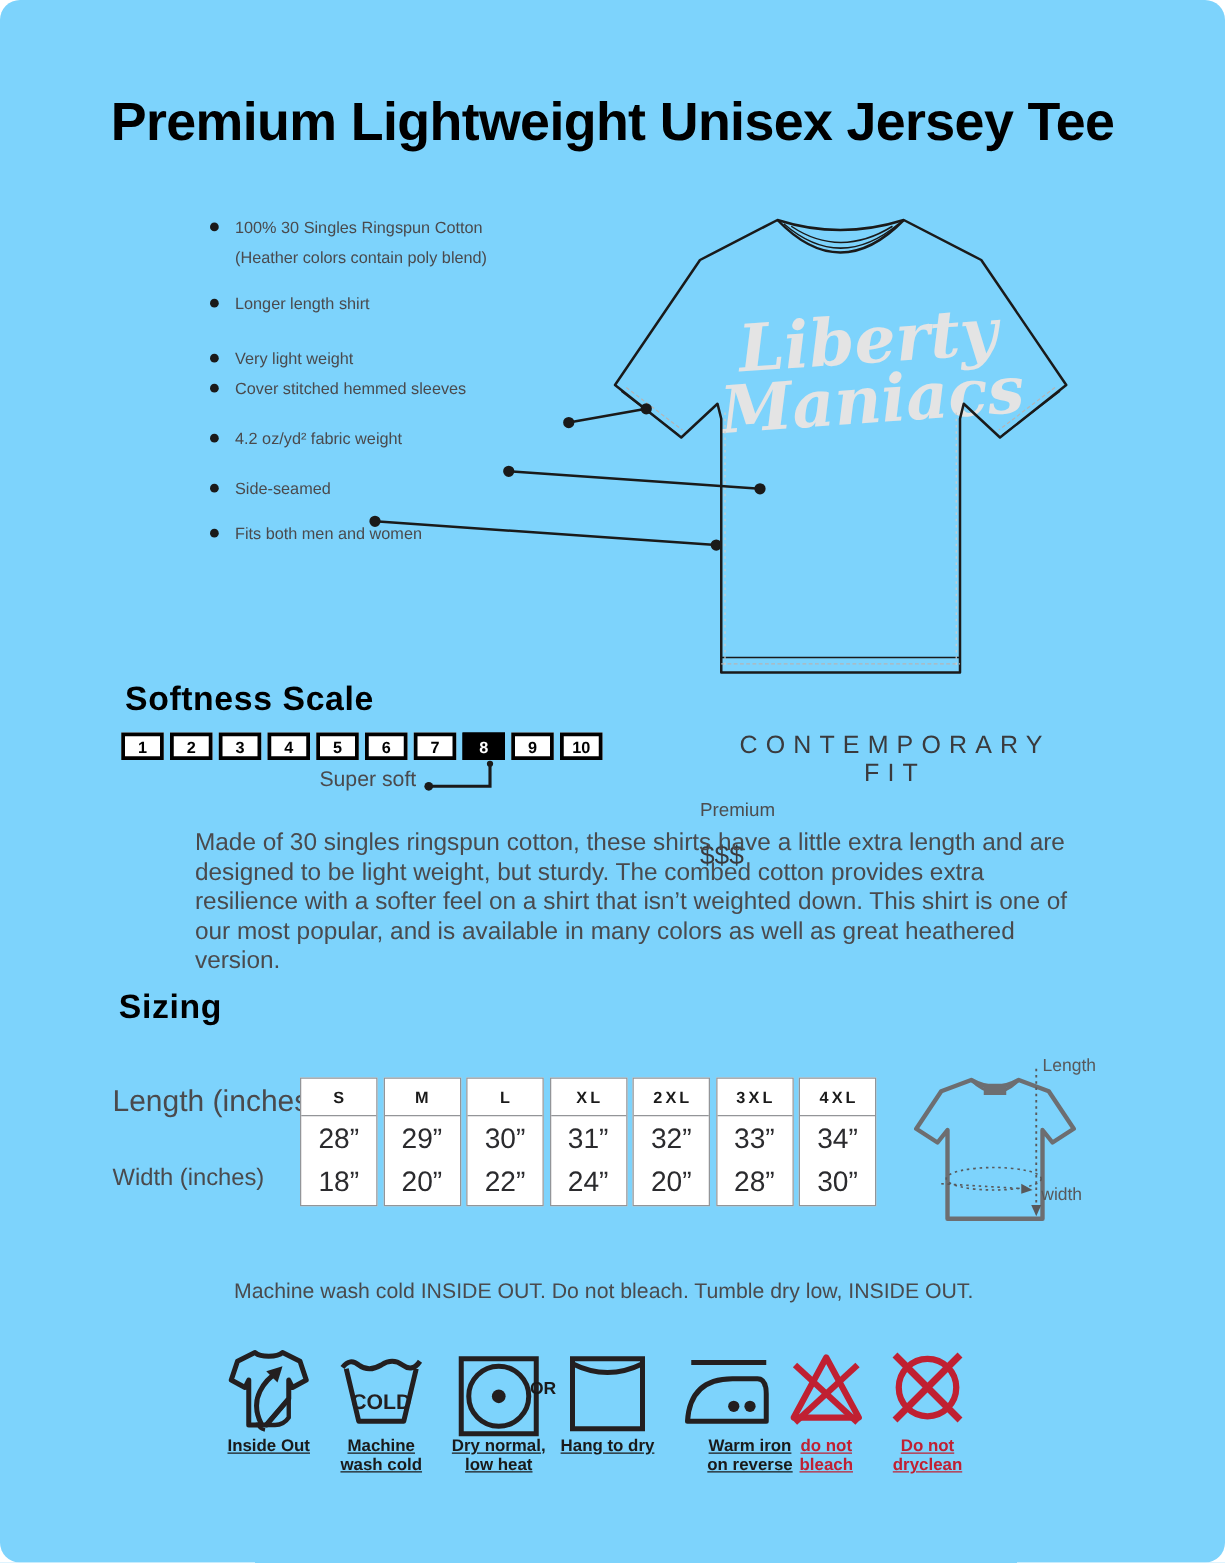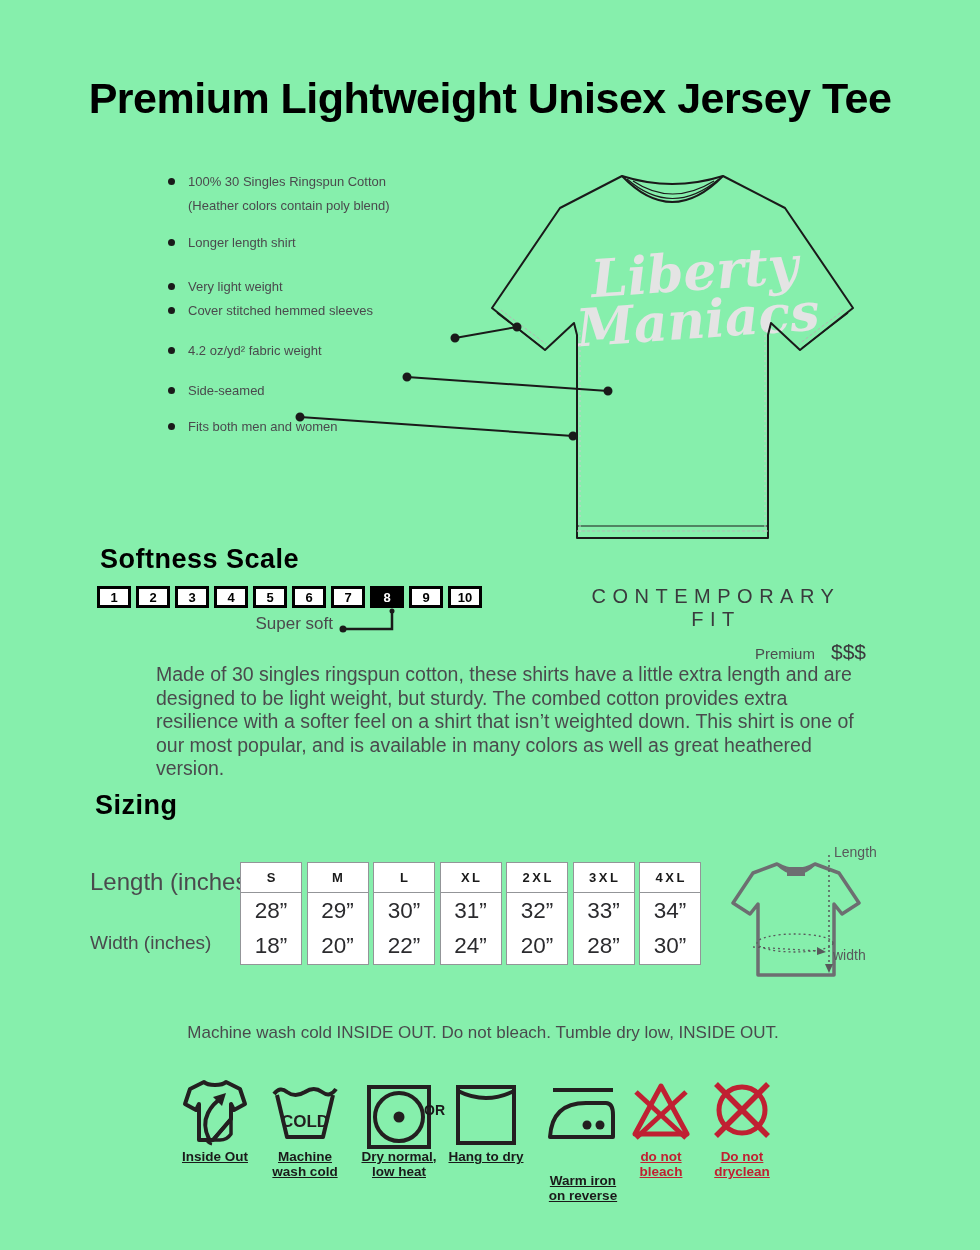--- a/index.html
+++ b/index.html
@@ -1,17 +1,17 @@
 <!DOCTYPE html>
 <html><head>
 <meta charset="utf-8">
 <style>
   html,body{margin:0;padding:0;background:#fff;}
-  .page{position:relative;width:980px;height:1250px;background:#86efac;overflow:hidden;
-        font-family:"Liberation Sans", sans-serif;color:#2b2b2e;}
+  .page{position:relative;width:980px;height:1250px;background:#7dd3fc;overflow:hidden;
+        font-family:"Liberation Sans", sans-serif;color:#2b2b2e;border-radius:16px;}
   .abs{position:absolute;}
 
   
   .title{left:0;top:74px;width:980px;text-align:center;font-size:43px;font-weight:bold;
          letter-spacing:-0.5px;color:#000;}
 
   
   .features{left:168px;top:170px;width:330px;list-style:none;margin:0;padding:0;
             font-size:13px;line-height:24px;color:#4a4a4d;}
   .features li{position:relative;padding-left:20px;}
@@ -25,21 +25,21 @@
   .scale{left:97px;top:586px;display:flex;gap:5px;}
   .scale .box{width:34px;height:22px;border:3px solid #000;box-sizing:border-box;background:#fff;
               display:flex;align-items:center;justify-content:center;
               font-size:13px;font-weight:bold;color:#000;}
   .scale .box.active{background:#000;color:#fff;}
   .super-soft{left:180px;top:614px;width:153px;text-align:right;font-size:17px;color:#4a4a4d;}
 
   
   .fit{left:560px;top:585px;width:306px;text-align:center;}
   .fit .line1{font-size:20px;letter-spacing:6.5px;margin-right:-6px;word-spacing:14px;color:#3a3a3d;}
-  .fit .line2{margin-top:9px;display:flex;justify-content:flex-end;align-items:baseline;gap:16px;}
+  .fit .line2{margin-top:9px;display:flex;justify-content:flex-end;align-items:baseline;gap:16px;flex-direction:column;}
   .fit .tier{font-size:15px;color:#4d4d4f;}
   .fit .price{font-size:21px;color:#3a3a3d;}
 
   
   .desc{left:156px;top:663px;width:712px;font-size:19.5px;line-height:23.5px;color:#4a4a4d;}
 
   
   .sizing-heading{left:95px;top:790px;font-size:27px;font-weight:bold;color:#000;letter-spacing:0.5px;}
   .rowlab1{left:90px;top:848px;font-size:24px;color:#4a4a4d;margin-top:20px;}
   .rowlab2{left:90px;top:932px;font-size:19px;color:#4a4a4d;}
@@ -265,21 +265,21 @@
   </div>
   <div class="abs icon-label" style="left:255px;">
     <span>Machine</span><br><span>wash cold</span>
   </div>
   <div class="abs icon-label" style="left:349px;">
     <span>Dry normal,</span><br><span>low heat</span>
   </div>
   <div class="abs icon-label" style="left:436px;">
     <span>Hang to dry</span>
   </div>
-  <div class="abs icon-label" style="left:533px;margin-top:24px;">
+  <div class="abs icon-label" style="left:550px;">
     <span>Warm iron</span><br><span>on reverse</span>
   </div>
   <div class="abs icon-label red" style="left:611px;">
     <span>do not</span><br><span>bleach</span>
   </div>
   <div class="abs icon-label red" style="left:692px;">
     <span>Do not</span><br><span>dryclean</span>
   </div>
 
 </div>

